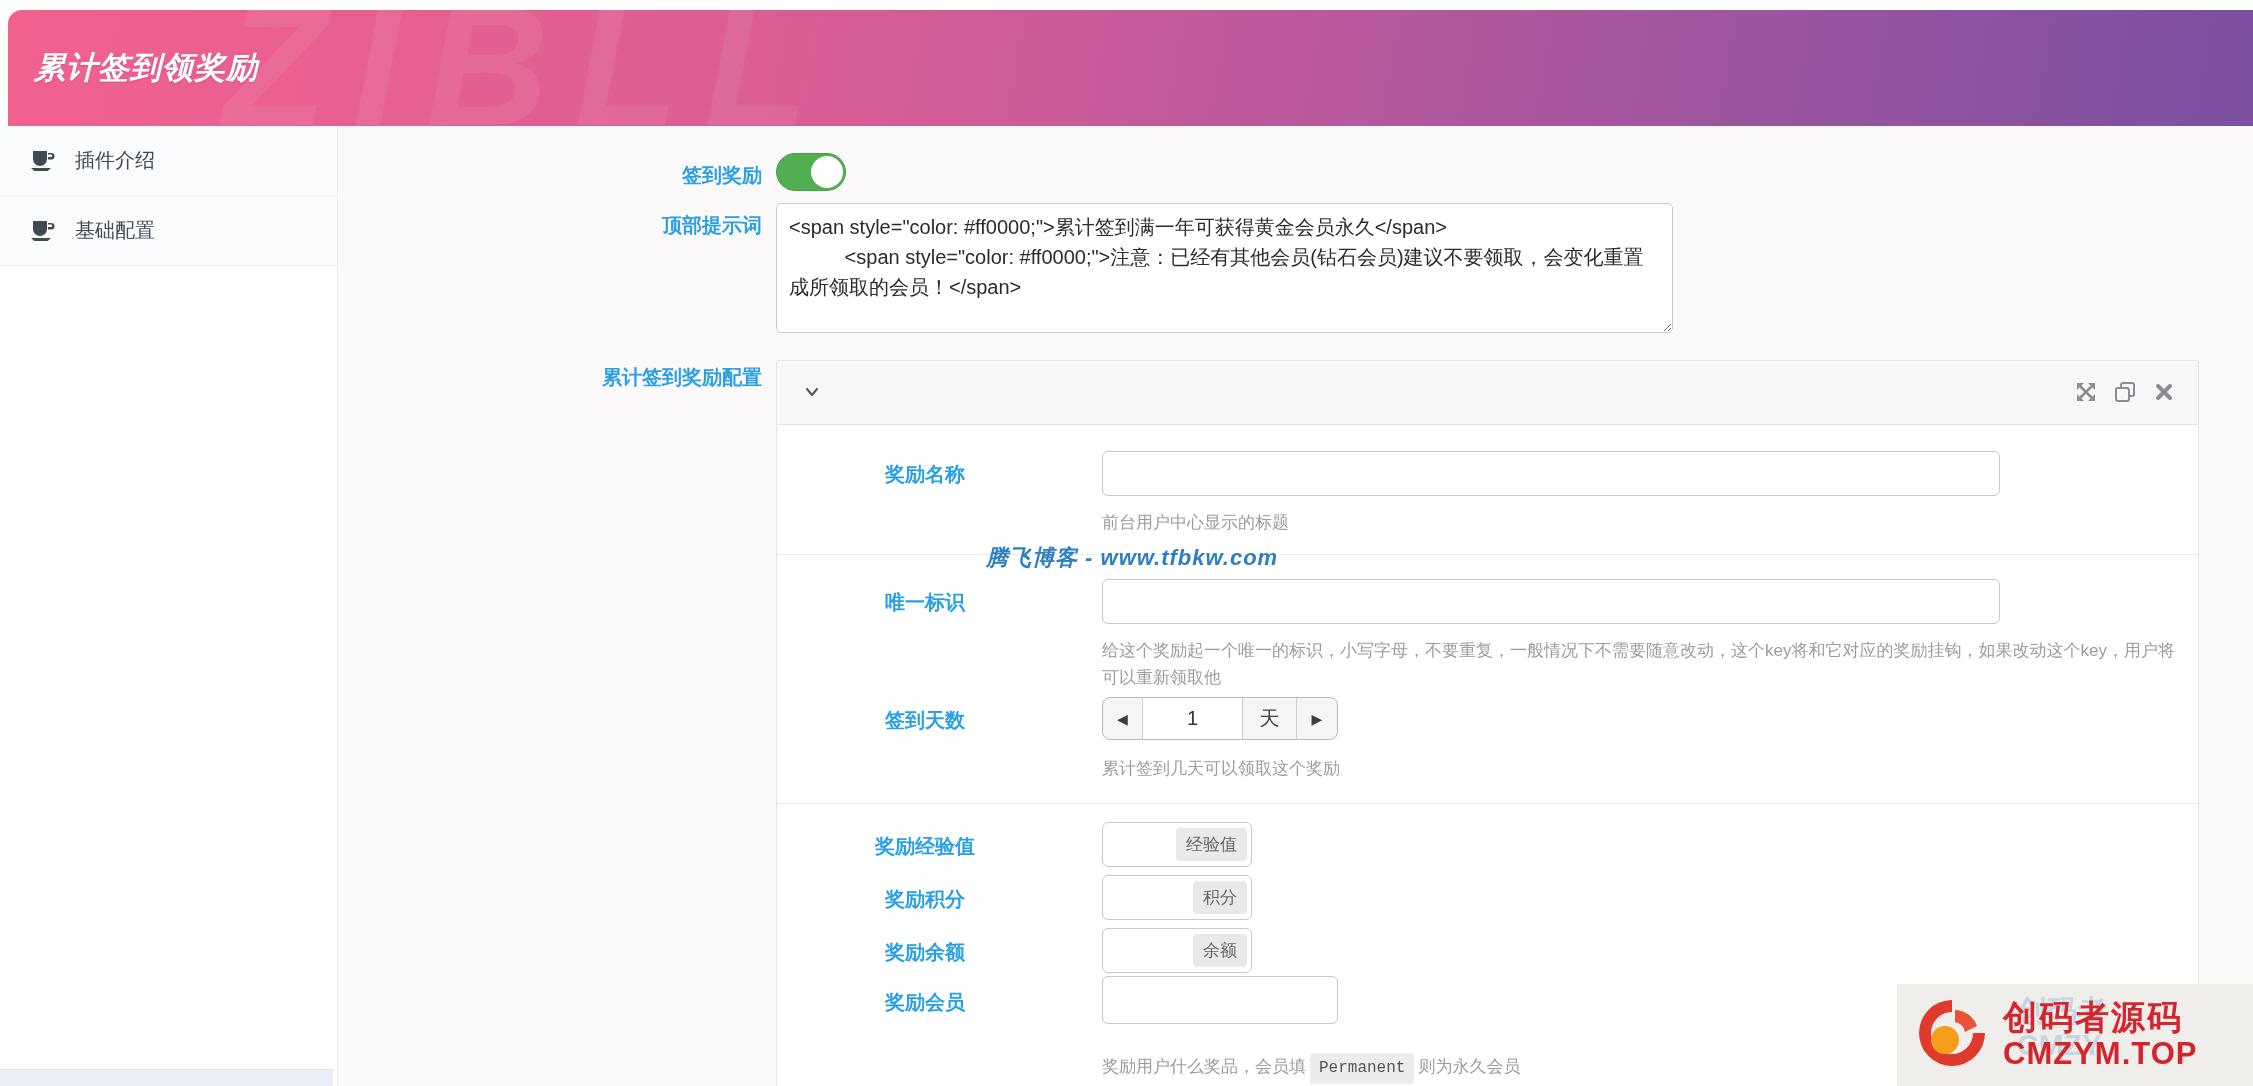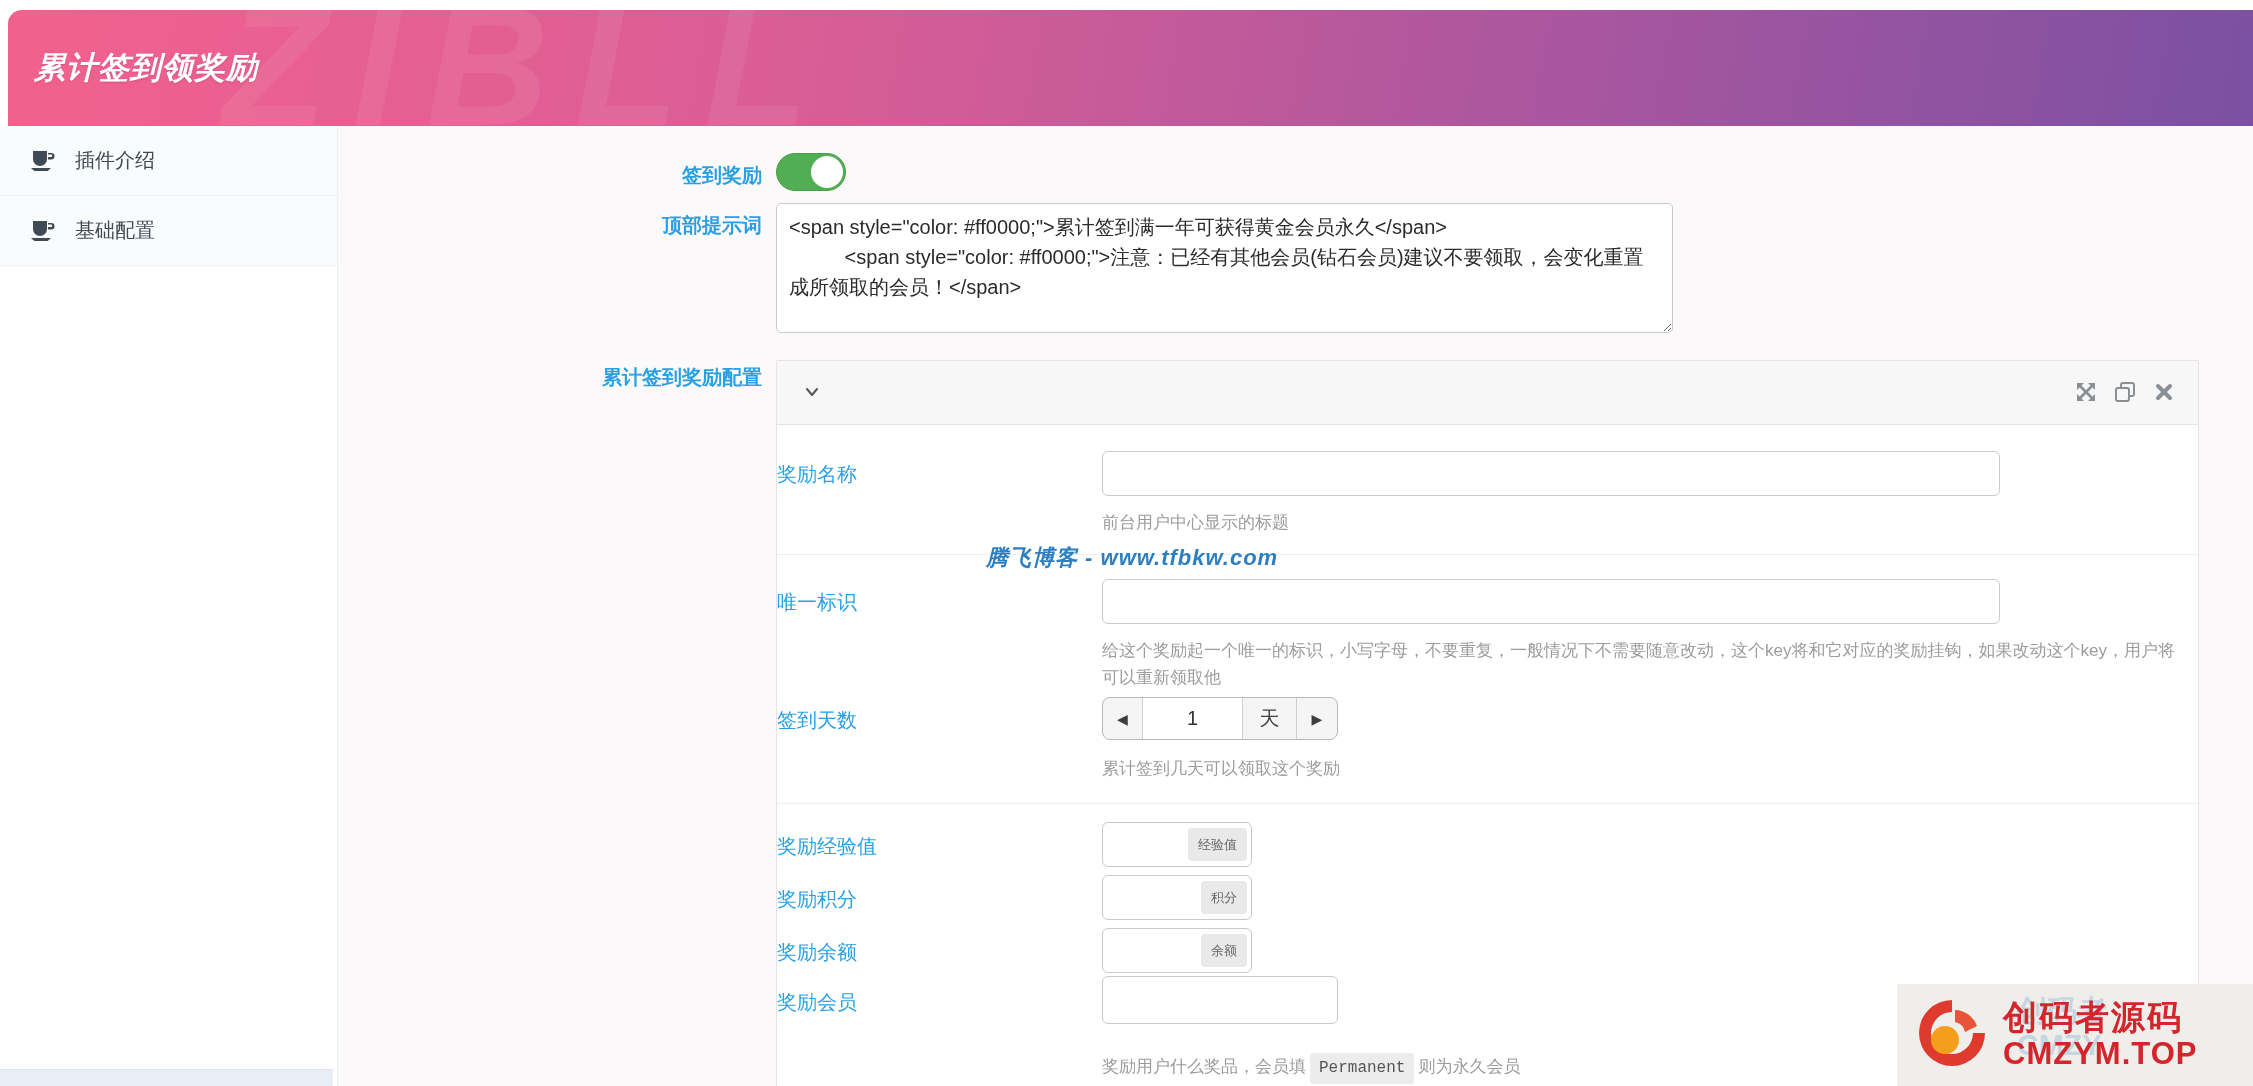--- a/index.html
+++ b/index.html
@@ -111,22 +111,22 @@
   }
   .panel-header {
     position:absolute; left:0; top:0; right:0; height:64px;
     background:#f7f7f8; border-bottom:1px solid #e4e4e6;
   }
   .chev { position:absolute; left:26px; top:22px; width:18px; height:18px; cursor:pointer; }
   .panel-tools { position:absolute; right:22px; top:19px; display:flex; gap:15px; }
   .ptool { width:24px; height:24px; cursor:pointer; }
   .divider { position:absolute; left:0; right:0; height:1px; background:#ededee; }
   .p-label {
-    position:absolute; left:0; width:296px; text-align:left;
-    color:#2aa0e4; font-size:20px; font-weight:normal;
+    position:absolute; left:0; width:296px; text-align:center;
+    color:#2aa0e4; font-size:20px; font-weight:bold;
   }
   .p-input {
     position:absolute; left:325px; height:45px; border:1px solid #c9c9c9;
     border-radius:6px; background:#fff; font-family:inherit; font-size:19px;
     padding:0 12px; outline:none;
   }
   .help { position:absolute; left:325px; color:#9c9c9c; font-size:17px; line-height:27px; }
   .code-chip {
     display:inline-block; background:#ececec; color:#555;
     font-family:"Liberation Mono","DejaVu Sans Mono",monospace; font-size:16px;
@@ -144,21 +144,21 @@
   .stepper .unit { width:54px; font-size:20px; color:#444; }
   .stepper .seg:last-child { border-right:none; }
   
   .sfx-wrap { position:absolute; left:325px; width:150px; height:45px; }
   .sfx-wrap input {
     width:100%; height:100%; border:1px solid #c9c9c9; border-radius:6px;
     background:#fff; font-family:inherit; font-size:19px; padding:0 8px; outline:none;
   }
   .sfx-chip {
     position:absolute; right:5px; top:6px; bottom:6px; display:flex; align-items:center;
-    background:#e9e9e9; color:#666; font-size:13px; padding:12px 10px; border-radius:4px;
+    background:#e9e9e9; color:#666; font-size:17px; padding:12px 10px; border-radius:4px;
   }
   
   .logo-box {
     position:absolute; left:1897px; top:984px; width:356px; height:102px;
     background:#f0eeeb; display:flex; align-items:center; padding-left:14px; gap:10px;
   }
   .logo-echo {
     position:absolute; left:120px; top:10px; color:rgba(90,150,205,0.28);
     font-size:30px; font-weight:bold; line-height:34px; pointer-events:none;
   }

